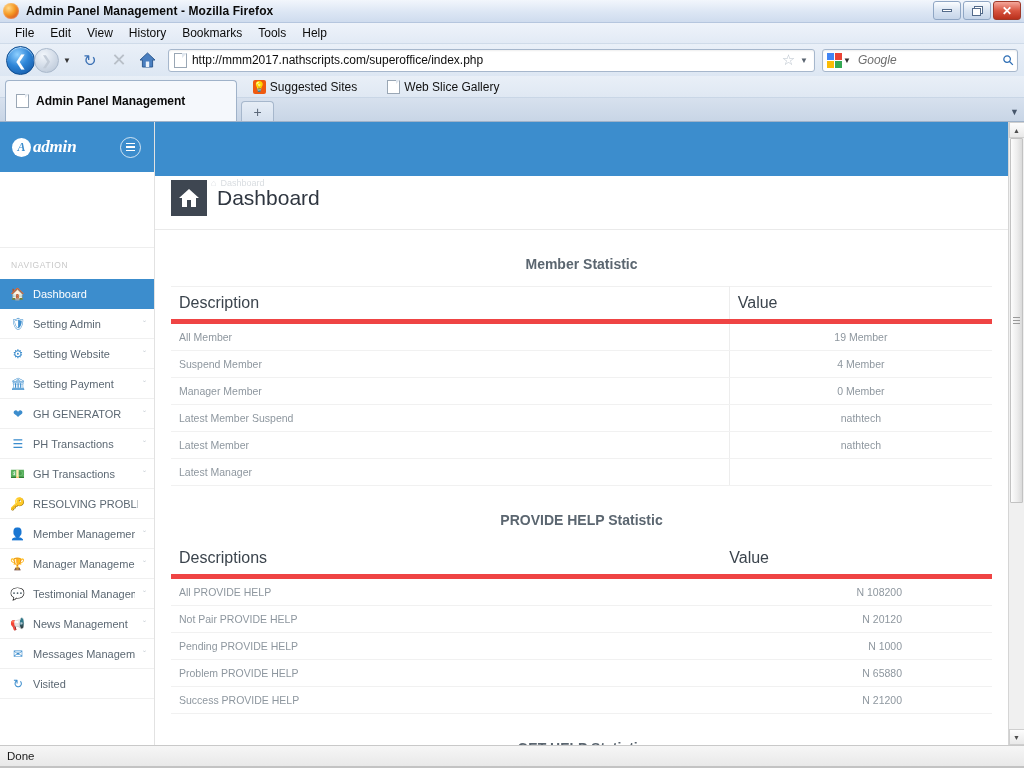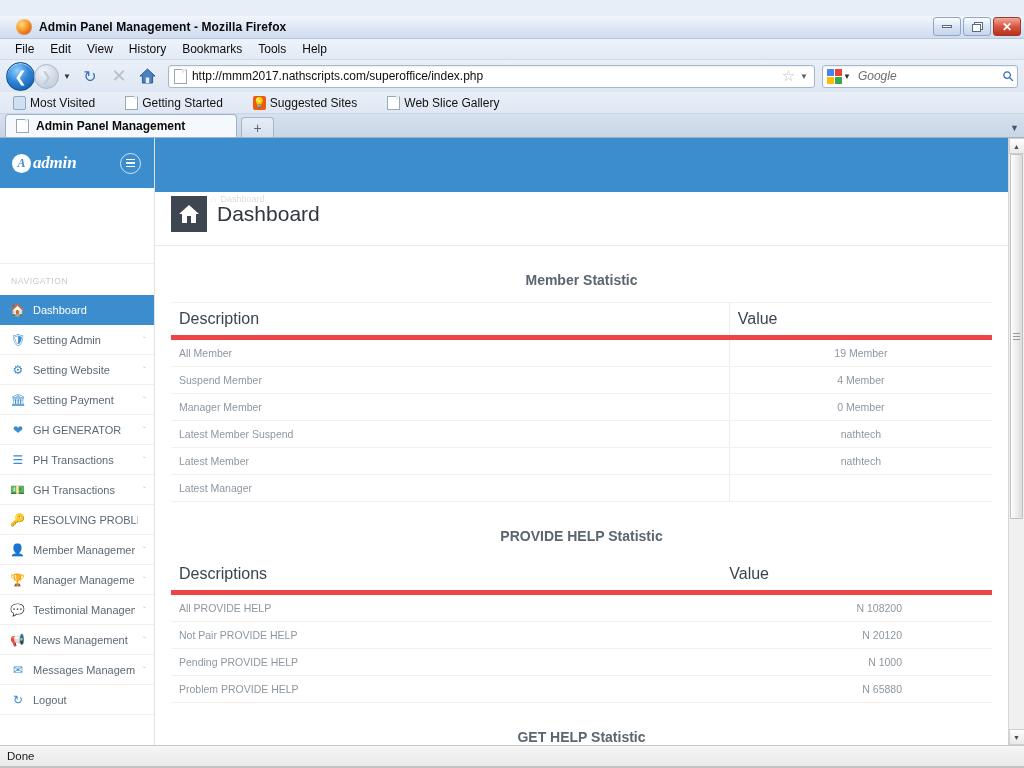--- a/index.html
+++ b/index.html
@@ -14,21 +14,21 @@
     width: 1024px; height: 768px;
     display: flex; flex-direction: column;
     background: linear-gradient(#e8eef7, #dce5f1);
   }
 
   .titlebar {
     height: 23px; flex: 0 0 23px;
     background: linear-gradient(#f2f6fc, #dce6f4 55%, #cfdcee);
     border-bottom: 1px solid #b5c6de;
     display: flex; align-items: center;
-    padding-left: 16px; position: relative; margin-top: 16px;
+    padding-left: 3px; position: relative;
   }
   .ff-logo {
     width: 16px; height: 16px; border-radius: 50%;
     background: radial-gradient(circle at 35% 32%, #ffd98a 0%, #f59a25 42%, #d9541a 78%, #8d3410 100%);
     flex: 0 0 16px; margin-right: 7px;
     box-shadow: inset 0 0 2px rgba(255,255,255,.7);
   }
   .title-text {
     font-size: 12px; color: #0a0a0a; font-weight: bold;
     letter-spacing: .1px; white-space: nowrap;
@@ -136,21 +136,21 @@
   .bm-ico.bulb { background:#ef5a10; border-radius:2px; color:#fff; font-size:10px; text-align:center; line-height:14px; }
 
   
   .tabstrip {
     height: 24px; flex: 0 0 24px;
     background: linear-gradient(#d7e1ee, #c8d5e6);
     display: flex; align-items: flex-end; padding-left: 5px;
     position: relative; border-bottom: 1px solid #9fb2c9;
   }
   .tab {
-    height: 23px; min-width: 232px; background: #f5f8fc;
+    height: 41px; min-width: 232px; background: #f5f8fc;
     border: 1px solid #9fb2c9; border-bottom: none;
     border-radius: 4px 4px 0 0; display: flex; align-items: center;
     padding: 8px 10px; gap: 7px;
   }
   .tab-title { font-size: 12px; font-weight: bold; color: #0a0a0a; white-space: nowrap; }
   .newtab {
     width: 33px; height: 20px; margin-left: 4px;
     background: linear-gradient(#e6edf6, #d5e0ee);
     border: 1px solid #a6b7cc; border-bottom: none; border-radius: 4px 4px 0 0;
     display: flex; align-items: center; justify-content: center;
@@ -471,21 +471,21 @@
           </div>
 
           <div class="nav-item">
             <span class="ico">✉</span>
             <span class="lbl">Messages Management</span>
             <span class="arr">ˇ</span>
           </div>
 
           <div class="nav-item">
             <span class="ico">↻</span>
-            <span class="lbl">Logout</span>
+            <span class="lbl">Visited</span>
             <span class="arr"></span>
           </div>
 
         </div>
       </div>
 
       <div class="content">
         <div class="topbar"></div>
 
         <div class="pagehead">
@@ -559,20 +559,24 @@
                 <td>Not Pair PROVIDE HELP</td>
                 <td class="val">N 20120</td>
               </tr>
               <tr>
                 <td>Pending PROVIDE HELP</td>
                 <td class="val">N 1000</td>
               </tr>
               <tr>
                 <td>Problem PROVIDE HELP</td>
                 <td class="val">N 65880</td>
+              </tr>
+              <tr>
+                <td>Success PROVIDE HELP</td>
+                <td class="val">N 21200</td>
               </tr>
             </tbody>
           </table>
 
           <div class="sec-title">GET HELP Statistic</div>
 
         </div>
       </div>
 
       <div class="vscroll">

